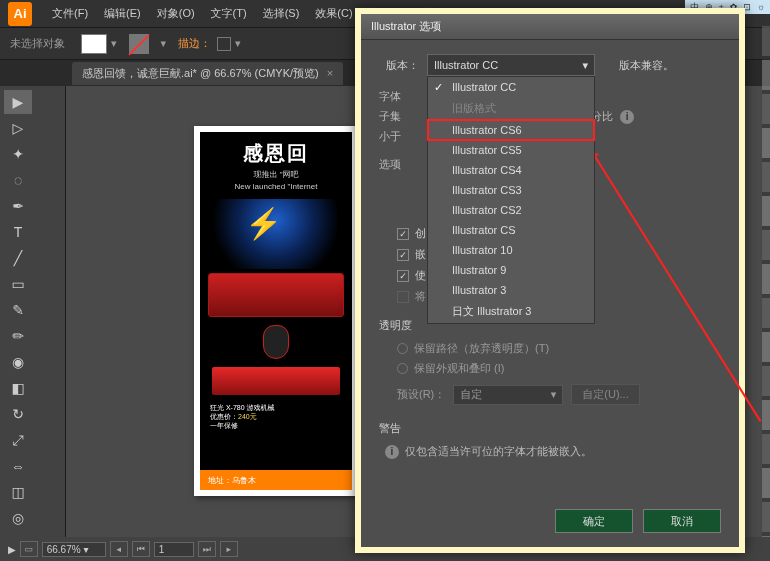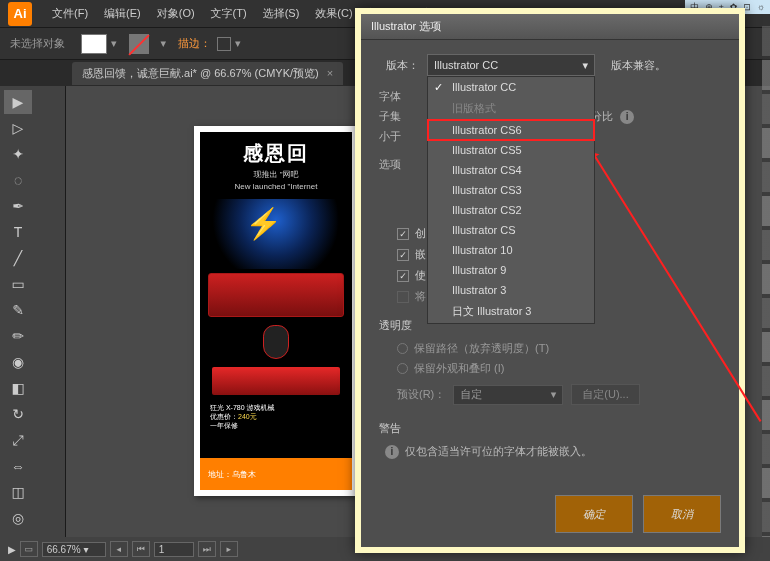--- a/index.html
+++ b/index.html
@@ -38,33 +38,33 @@
     .poster-title { font-size: 20px; font-weight: bold; letter-spacing: 2px; }
     .poster-sub { font-size: 8px; color: #ccc; margin-top: 2px; }
     .poster-lightning { height: 70px; background: radial-gradient(circle at 50% 30%, #1e5fcc 0%, #0a2355 40%, #000 70%); position: relative; }
     .poster-lightning::before { content: '⚡'; position: absolute; color: #6af; font-size: 30px; left: 30%; top: 10%; }
     .poster-keyboard { height: 44px; margin: 4px 8px; background: linear-gradient(180deg, #cc2020 0%, #7a0f0f 100%); border-radius: 3px; border: 1px solid #aa1818; }
     .poster-mouse { height: 38px; margin: 6px 8px; display: flex; align-items: center; justify-content: center; }
     .mouse-shape { width: 26px; height: 34px; background: #222; border: 1px solid #cc2020; border-radius: 12px 12px 14px 14px; }
     .poster-kbd2 { height: 28px; margin: 4px 12px; background: linear-gradient(180deg, #e62828 0%, #8a1010 100%); border-radius: 2px; }
     .poster-text { color: #fff; font-size: 7px; padding: 4px 10px; line-height: 1.3; }
     .poster-text .price { color: #ffdc50; }
-    .poster-footer { position: absolute; bottom: 0; left: 0; right: 0; height: 32px; background: #ff7f00; color: #fff; font-size: 8px; display: flex; align-items: center; padding: 0 8px; }
+    .poster-footer { position: absolute; bottom: 0; left: 0; right: 0; height: 20px; background: #ff7f00; color: #fff; font-size: 8px; display: flex; align-items: center; padding: 0 8px; }
     
     .statusbar { position: absolute; bottom: 0; left: 0; right: 0; height: 24px; background: #424242; display: flex; align-items: center; padding: 0 8px; gap: 4px; color: #ccc; font-size: 10px; }
     .zoom-select { background: #383838; border: 1px solid #666; color: #ccc; padding: 1px 4px; width: 64px; }
     .status-btn { width: 18px; height: 16px; border: 1px solid #666; display: flex; align-items: center; justify-content: center; color: #aaa; font-size: 9px; }
     
     .dialog { position: absolute; top: 8px; left: 355px; width: 390px; height: 545px; background: #4e4e4e; border: 6px solid #fef9c3; box-shadow: 0 0 12px rgba(0,0,0,0.6); }
     .dialog-title { height: 26px; background: linear-gradient(180deg, #6a6a6a 0%, #545454 100%); color: #eee; padding: 5px 10px; font-size: 11px; border-bottom: 1px solid #333; }
     .dialog-body { padding: 14px 18px; color: #ccc; }
     .row { display: flex; align-items: center; margin-bottom: 10px; }
     .row-label { width: 40px; text-align: right; margin-right: 8px; color: #ccc; }
     .version-select { width: 168px; height: 22px; background: #3a3a3a; border: 1px solid #666; color: #ddd; padding: 2px 6px; display: flex; align-items: center; justify-content: space-between; cursor: pointer; }
-    .compat-text { margin-left: 16px; color: #ccc; }
+    .compat-text { margin-left: 24px; color: #ccc; }
     
     .dropdown-list { position: absolute; top: 62px; left: 66px; width: 168px; background: #595959; border: 1px solid #333; z-index: 10; }
     .dropdown-item { padding: 4px 8px 4px 24px; color: #ddd; cursor: pointer; position: relative; font-size: 11px; }
     .dropdown-item.checked::before { content: '✓'; position: absolute; left: 6px; color: #fff; }
     .dropdown-item.disabled { color: #888; cursor: default; }
     .dropdown-item.highlighted { outline: 2px solid #ff2020; outline-offset: -1px; }
     
     .side-text { position: absolute; left: 18px; color: #bbb; font-size: 11px; line-height: 20px; }
     .info-icon { display: inline-flex; width: 14px; height: 14px; border-radius: 50%; background: #888; color: #333; align-items: center; justify-content: center; font-size: 10px; font-weight: bold; margin-left: 4px; }
     
@@ -77,21 +77,21 @@
     .radio-row { display: flex; align-items: center; margin: 5px 0 5px 18px; color: #999; }
     .radio { width: 11px; height: 11px; border: 1px solid #777; border-radius: 50%; margin-right: 6px; }
     .preset-row { display: flex; align-items: center; margin-left: 18px; margin-top: 8px; color: #999; }
     .preset-select { width: 110px; height: 20px; background: #3a3a3a; border: 1px solid #555; margin: 0 8px; padding: 1px 6px; display: flex; align-items: center; justify-content: space-between; }
     .preset-btn { padding: 2px 10px; border: 1px solid #555; background: #444; color: #888; }
     
     .warning-box { margin-top: 16px; }
     .warning-text { display: flex; align-items: center; margin-left: 6px; margin-top: 6px; color: #bbb; }
     
     .dialog-buttons { position: absolute; bottom: 14px; right: 18px; display: flex; gap: 10px; }
-    .dlg-btn { width: 78px; height: 38px; background: #a16207; border: 1px solid #7a7a7a; color: #ddd; display: flex; align-items: center; justify-content: center; cursor: pointer; font-style: italic; }
+    .dlg-btn { width: 78px; height: 24px; background: #14532d; border: 1px solid #7a7a7a; color: #ddd; display: flex; align-items: center; justify-content: center; cursor: pointer; }
     
     .red-arrow { position: absolute; top: 135px; left: 230px; width: 320px; height: 2px; background: #ff2020; transform: rotate(58deg); transform-origin: left center; pointer-events: none; }
     .red-arrow::before { content: ''; position: absolute; left: -2px; top: -4px; border: 5px solid transparent; border-right-color: #ff2020; }
     
     .thumbnail-strip { position: absolute; right: 0; top: 26px; bottom: 24px; width: 8px; background: repeating-linear-gradient(180deg, #666 0px, #666 30px, #333 30px, #333 34px, #888 34px, #888 64px, #333 64px, #333 68px); opacity: 0.6; }
   </style>
 </head>
 <body>
 
 <div class="taskbar">

